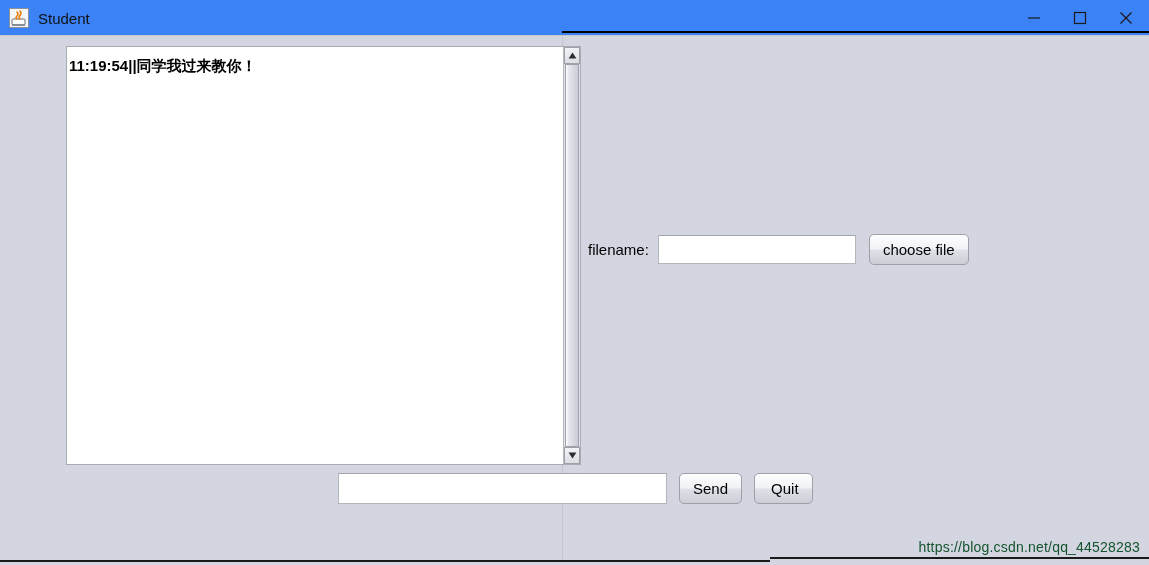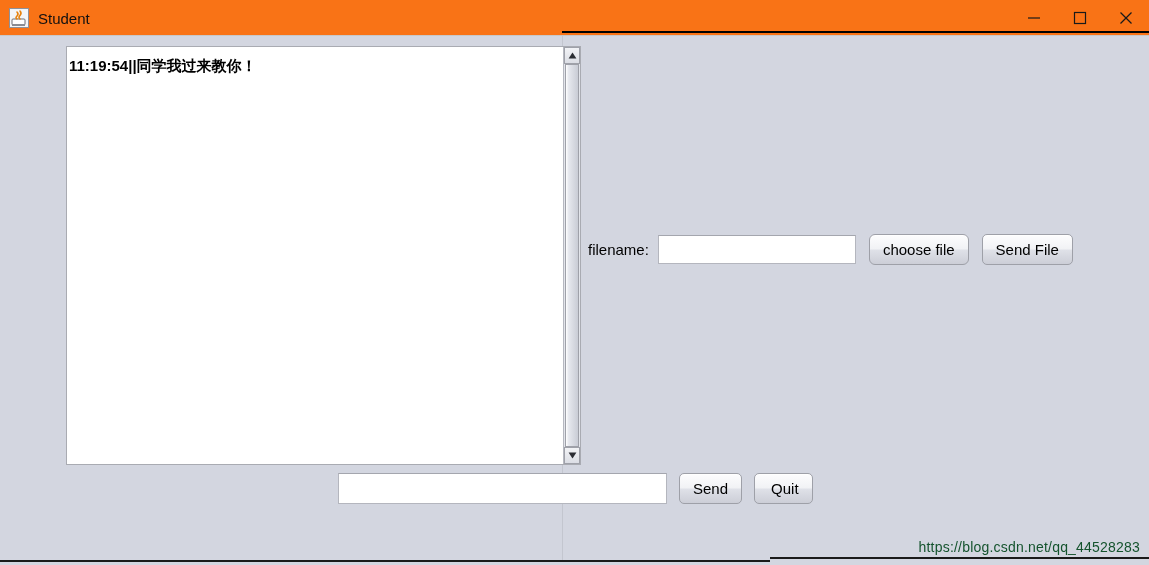--- a/index.html
+++ b/index.html
@@ -22,21 +22,21 @@
     box-sizing: border-box;
     overflow: hidden;
   }
 
   
   .titlebar {
     position: absolute;
     left: 0; top: 0;
     width: 1149px;
     height: 36px;
-    background: #f97316;
+    background: #3b82f6;
     border-bottom: 1px solid #c8c8c8;
     box-sizing: border-box;
   }
   .title-left {
     position: absolute;
     left: 9px; top: 0;
     height: 36px;
     display: flex;
     align-items: center;
     gap: 9px;
@@ -212,21 +212,21 @@
     box-sizing: border-box;
     font-family: "Liberation Sans", sans-serif;
     font-size: 15px;
     color: #000000;
     height: 31px;
     padding: 0 13px;
     cursor: default;
     white-space: nowrap;
     box-shadow: inset 0 1px 0 #ffffff;
   }
-  #choose-file-button { margin-left: 13px; border-radius: 6px; }
+  #choose-file-button { margin-left: 13px; }
   #send-file-button   { margin-left: 13px; }
 
   
   .msg-row {
     position: absolute;
     left: 338px;
     top: 437px;
     display: flex;
     align-items: center;
   }
@@ -314,21 +314,20 @@
             <polygon points="0.6,0.6 8.4,0.6 4.5,6.4" fill="#2b2d33"></polygon>
           </svg>
         </div>
       </div>
     </div>
 
     <div class="file-row">
       <span class="file-label">filename:</span>
       <input class="text-field" id="filename-input" type="text" value="" placeholder="" style="">
       <button class="btn" id="choose-file-button">choose file</button>
-      <button class="btn" id="send-file-button">Send File</button>
     </div>
 
     <div class="msg-row">
       <input class="text-field" id="message-input" type="text" value="" placeholder="" style="">
       <button class="btn" id="send-button">Send</button>
       <button class="btn" id="quit-button">Quit</button>
     </div>
 
     <div class="watermark">https://blog.csdn.net/qq_44528283</div>
 

